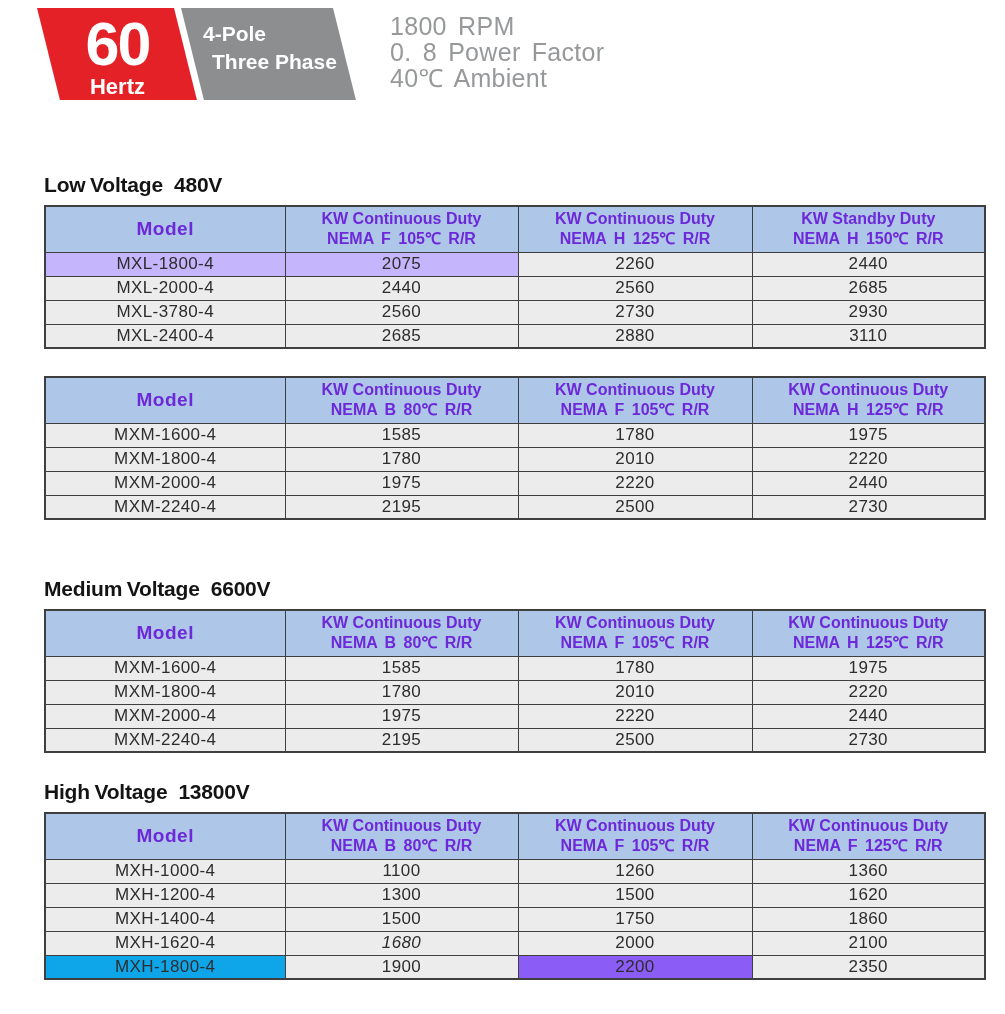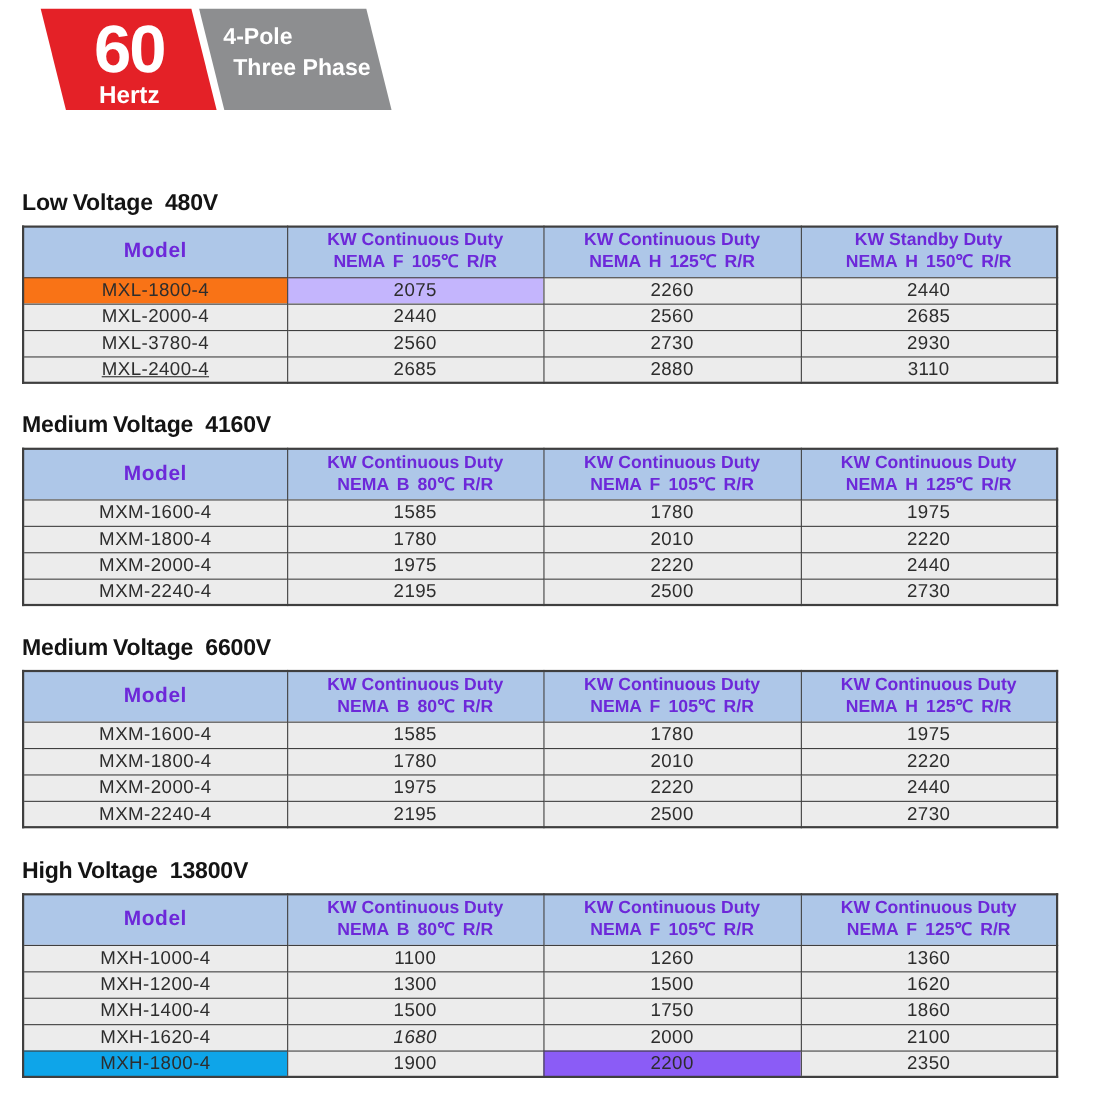--- a/index.html
+++ b/index.html
@@ -41,21 +41,21 @@
     position: absolute; left: 212px; top: 50px;
     font-size: 21px; font-weight: bold; color: #ffffff;
   }
   .specs {
     position: absolute; left: 390px; top: 13px;
     font-size: 25px; line-height: 26px;
     color: #96989a; letter-spacing: 0.3px; word-spacing: 4px;
   }
 
   
-  .section { position: absolute; left: 20px; width: 941px; }
+  .section { position: absolute; left: 44px; width: 941px; }
   .sec-title {
     font-size: 21px; font-weight: bold; color: #141414;
     letter-spacing: -0.2px; word-spacing: -1px;
     line-height: 22px; margin: 0 0 9px 0;
   }
   .sec-title .volt { margin-left: 11px; }
 
   table.spec-table {
     border-collapse: collapse;
     width: 941px;
@@ -88,20 +88,25 @@
 
 <div class="page">
 
   <div class="shape red" style="background: rgb(228, 33, 39);"></div>
   <div class="shape gray" style="background: rgb(141, 142, 144);"></div>
   <div class="freq-num">60</div>
   <div class="freq-unit">Hertz</div>
   <div class="pole-1">4-Pole</div>
   <div class="pole-2">Three Phase</div>
 
+  <div class="specs" style="color: rgb(150, 152, 154);">
+    <div>1800 RPM</div>
+    <div>0. 8 Power Factor</div>
+    <div>40℃ Ambient</div>
+  </div>
 
   <div id="sections">
       <div class="section" style="top: 174px;">
         <div class="sec-title"><span>Low Voltage</span><span class="volt">480V</span></div>
         <table class="spec-table">
           <colgroup>
             <col style="width: 240px;">
             <col style="width: 233px;">
             <col style="width: 234px;">
             <col style="width: 233px;">
@@ -120,48 +125,47 @@
                 <div class="h2">NEMA H 125℃ R/R</div>
               </th>
               <th class="" style="background: rgb(174, 199, 232);">
                 <div class="h1">KW Standby Duty</div>
                 <div class="h2">NEMA H 150℃ R/R</div>
               </th>
             </tr>
           </thead>
           <tbody>
             <tr>
-              <td style="background: #f97316;">MXL-1800-4</td>
+              <td style="background: #c4b5fd;">MXL-1800-4</td>
               <td style="background: #c4b5fd;">2075</td>
               <td style="background: rgb(236, 236, 236);">2260</td>
               <td style="background: rgb(236, 236, 236);">2440</td>
             </tr>
             <tr>
               <td style="background: rgb(236, 236, 236);">MXL-2000-4</td>
               <td style="background: rgb(236, 236, 236);">2440</td>
               <td style="background: rgb(236, 236, 236);">2560</td>
               <td style="background: rgb(236, 236, 236);">2685</td>
             </tr>
             <tr>
               <td style="background: rgb(236, 236, 236);">MXL-3780-4</td>
               <td style="background: rgb(236, 236, 236);">2560</td>
               <td style="background: rgb(236, 236, 236);">2730</td>
               <td style="background: rgb(236, 236, 236);">2930</td>
             </tr>
             <tr>
-              <td style="background: rgb(236, 236, 236); text-decoration: underline;">MXL-2400-4</td>
+              <td style="background: rgb(236, 236, 236);">MXL-2400-4</td>
               <td style="background: rgb(236, 236, 236);">2685</td>
               <td style="background: rgb(236, 236, 236);">2880</td>
               <td style="background: rgb(236, 236, 236);">3110</td>
             </tr>
           </tbody>
         </table>
       </div>
       <div class="section" style="top: 376px;">
-        <div class="sec-title"><span>Medium Voltage</span><span class="volt">4160V</span></div>
         <table class="spec-table">
           <colgroup>
             <col style="width: 240px;">
             <col style="width: 233px;">
             <col style="width: 234px;">
             <col style="width: 233px;">
           </colgroup>
           <thead>
             <tr>
               <th class="model-h" style="background: rgb(174, 199, 232);">

